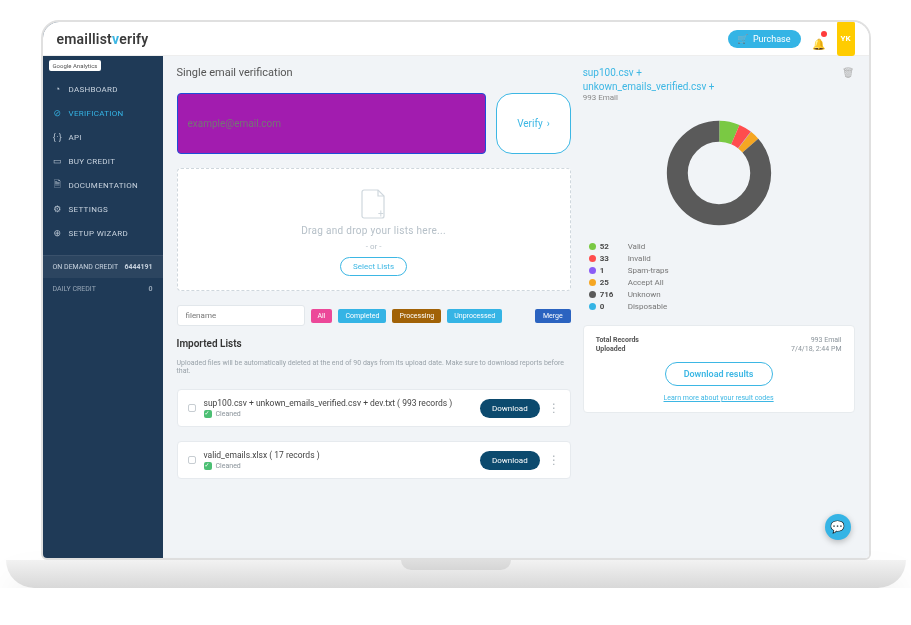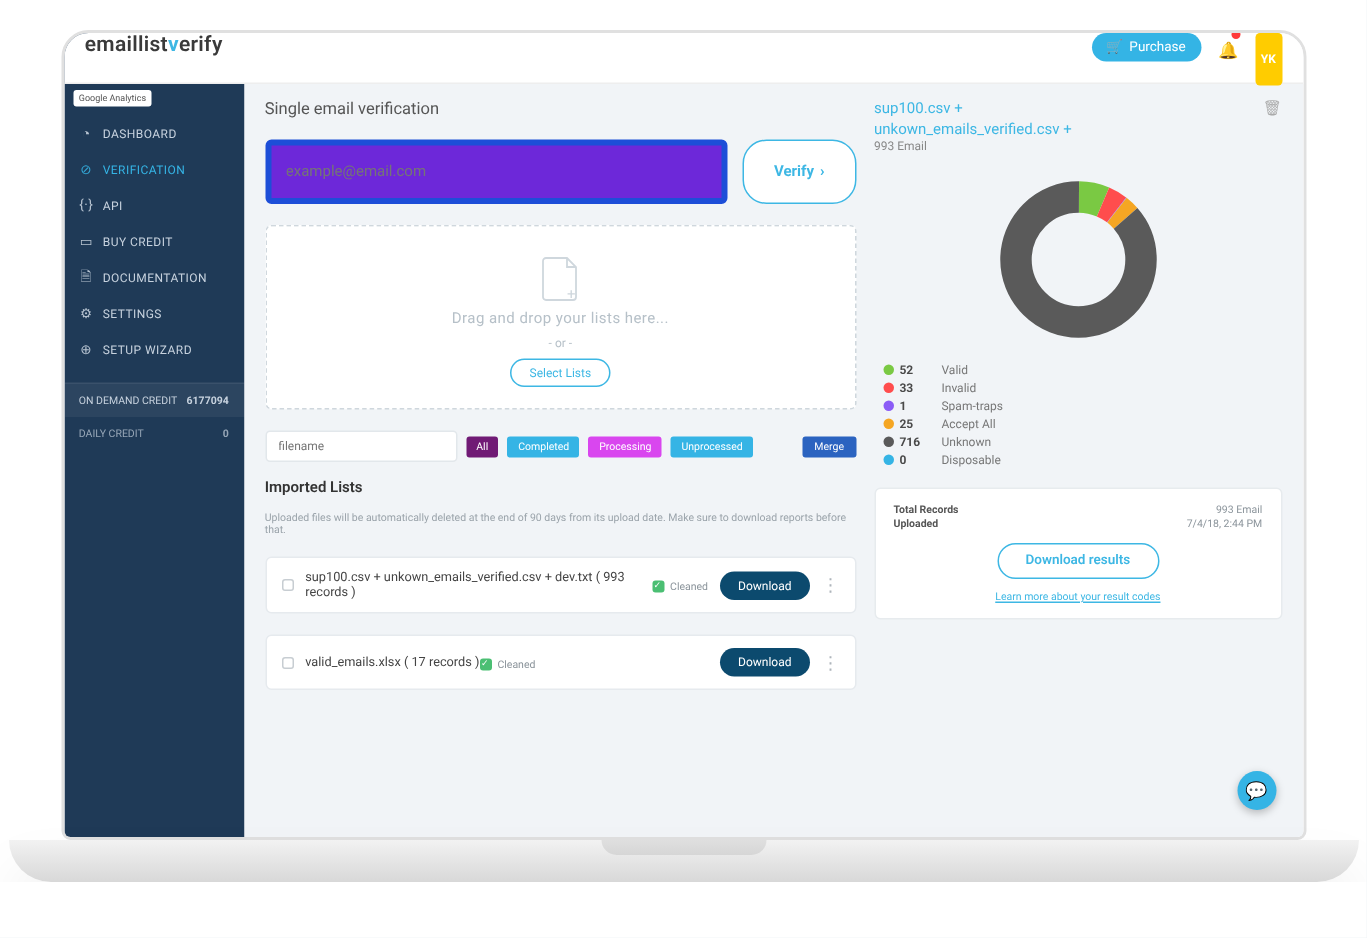--- a/index.html
+++ b/index.html
@@ -3,21 +3,21 @@
 <meta charset="utf-8">
 <style>
   *{box-sizing:border-box;margin:0;padding:0;font-family:-apple-system,BlinkMacSystemFont,"Segoe UI",Roboto,Helvetica,Arial,sans-serif}
   body{background:#fff;display:flex;align-items:flex-start;justify-content:center;padding-top:20px}
   .laptop{width:830px;height:540px;background:#fff;border:2px solid #e0e0e0;border-radius:18px 18px 6px 6px;position:relative;display:flex;overflow:hidden}
   .laptop-base{width:900px;height:28px;background:linear-gradient(#f2f2f2,#d8d8d8);border-radius:0 0 40px 40px;box-shadow:0 25px 40px -10px rgba(0,0,0,.35);position:relative}
   .laptop-base::after{content:"";position:absolute;left:50%;top:0;transform:translateX(-50%);width:110px;height:10px;background:rgba(0,0,0,.08);border-radius:0 0 10px 10px}
   .frame{display:flex;flex-direction:column;align-items:center}
 
   
-  .topbar{position:absolute;top:0;left:0;right:0;height:34px;background:#fff;border-bottom:1px solid #eee;display:flex;align-items:flex-start;padding:0 14px;z-index:3}
+  .topbar{position:absolute;top:0;left:0;right:0;height:34px;background:#fff;border-bottom:1px solid #eee;display:flex;align-items:center;padding:0 14px;z-index:3}
   .logo{font-weight:600;font-size:14px;color:#3a3a3a;letter-spacing:.2px}
   .logo .v{color:#3db7e4;font-weight:700}
   .topbar-spacer{flex:1}
   .purchase-btn{background:#34b4e5;color:#fff;font-size:9px;padding:4px 10px;border-radius:10px;display:flex;align-items:center;gap:4px;cursor:pointer}
   .bell{width:12px;height:12px;position:relative;margin:0 12px;cursor:pointer}
   .bell::before{content:"🔔";font-size:11px;color:#444}
   .bell-dot{position:absolute;top:-2px;right:-2px;width:6px;height:6px;background:#ff3b3b;border-radius:50%}
   .avatar{width:18px;height:35px;background:#ffcc00;color:#fff;font-size:8px;font-weight:700;display:flex;align-items:center;justify-content:center;border-radius:3px}
 
   
@@ -32,44 +32,44 @@
   .credit-row.dim{opacity:.7}
   .credit-row:first-child{background:rgba(255,255,255,.06)}
 
   
   .main{flex:1;padding:44px 14px 10px 14px;display:flex;gap:12px;background:#f1f4f7;overflow:hidden}
   .col-left{flex:1.45;display:flex;flex-direction:column;gap:8px}
   .col-right{flex:1;display:flex;flex-direction:column;gap:6px}
 
   .section-title{font-size:11px;color:#555;margin-bottom:6px}
   .single-row{display:flex;gap:10px}
-  .email-input{flex:1;border:4px solid #1d4ed8;background:#6d28d9;border-radius:4px;padding:12px 10px;font-size:10px;color:#b9c2c9}
-  .verify-btn{border:1.5px solid #3db7e4;color:#3db7e4;background:#fff;padding:7px 20px;border-radius:16px;font-size:10px;font-weight:700;cursor:pointer;display:flex;gap:4px;align-items:center}
+  .email-input{flex:1;border:1px solid #1d4ed8;background:#a21caf;border-radius:4px;padding:24px 10px;font-size:10px;color:#b9c2c9}
+  .verify-btn{border:1.5px solid #3db7e4;color:#3db7e4;background:#fff;padding:7px 20px;border-radius:16px;font-size:10px;font-weight:400;cursor:pointer;display:flex;gap:4px;align-items:center}
 
   .dropzone{margin-top:6px;border:1px dashed #cfd7dd;background:#fff;border-radius:4px;padding:20px 10px 14px;display:flex;flex-direction:column;align-items:center;gap:6px}
   .file-ico{color:#cfd7dd}
   .dz-text{color:#b6c0c8;font-size:10px;letter-spacing:.3px}
   .dz-or{color:#b6c0c8;font-size:8px}
   .select-lists{border:1px solid #3db7e4;color:#3db7e4;background:#fff;padding:4px 12px;border-radius:12px;font-size:8px;cursor:pointer}
 
   .filter-row{display:flex;align-items:center;gap:6px;margin-top:6px}
   .filter-input{flex:1;border:1px solid #e2e7eb;background:#fff;border-radius:3px;padding:5px 8px;font-size:8px;color:#c6ccd1}
   .chip{font-size:7px;padding:3px 7px;border-radius:2px;color:#fff;cursor:pointer}
-  .chip.all{background:#701a75}
+  .chip.all{background:#ec4899}
   .chip.c1{background:#35b4e5}
-  .chip.c2{background:#d946ef}
+  .chip.c2{background:#a16207}
   .chip.c3{background:#35b4e5}
   .merge-btn{background:#2b63c0;color:#fff;font-size:7px;padding:3px 8px;border-radius:2px;cursor:pointer}
 
   .imported-title{font-size:10px;color:#333;font-weight:600;margin-top:4px}
   .imported-sub{font-size:7px;color:#9aa3aa;margin-top:2px}
 
   .list-card{background:#fff;border:1px solid #e6eaee;border-radius:4px;padding:8px 10px;display:flex;align-items:center;gap:8px;margin-top:6px}
   .chk{width:8px;height:8px;border:1px solid #c7cdd2;border-radius:2px}
-  .list-body{flex:1;display:flex;flex-direction:row}
+  .list-body{flex:1;display:flex;flex-direction:column}
   .list-name{font-size:8.5px;color:#444}
   .list-status{font-size:7px;color:#8a939a;display:flex;align-items:center;gap:4px;margin-top:2px}
   .status-dot{width:8px;height:8px;background:#4bbf73;border-radius:2px;position:relative}
   .status-dot::after{content:"✓";color:#fff;font-size:6px;position:absolute;left:1px;top:-1px}
   .dl-btn{background:#0c4a6e;color:#fff;font-size:8px;padding:5px 12px;border-radius:12px;cursor:pointer}
   .kebab{color:#aeb5bb;font-size:12px;cursor:pointer;line-height:.5}
 
   
   .file-summary{font-size:10px;color:#3db7e4;line-height:1.35}
   .file-summary .count{color:#888;font-size:8px}
@@ -135,21 +135,21 @@
           <span class="nav-icon">⚙</span>
           <span>SETTINGS</span>
         </div>
     <div class="nav-item">
           <span class="nav-icon">⊕</span>
           <span>SETUP WIZARD</span>
         </div>
     <div class="credit-block">
       <div class="credit-row">
             <span>ON DEMAND CREDIT</span>
-            <span class="val">6177094</span>
+            <span class="val">6444191</span>
           </div>
       <div class="credit-row dim">
             <span>DAILY CREDIT</span>
             <span class="val">0</span>
           </div>
     </div>
   </div>
 
   <div class="main">
     <div class="col-left">

